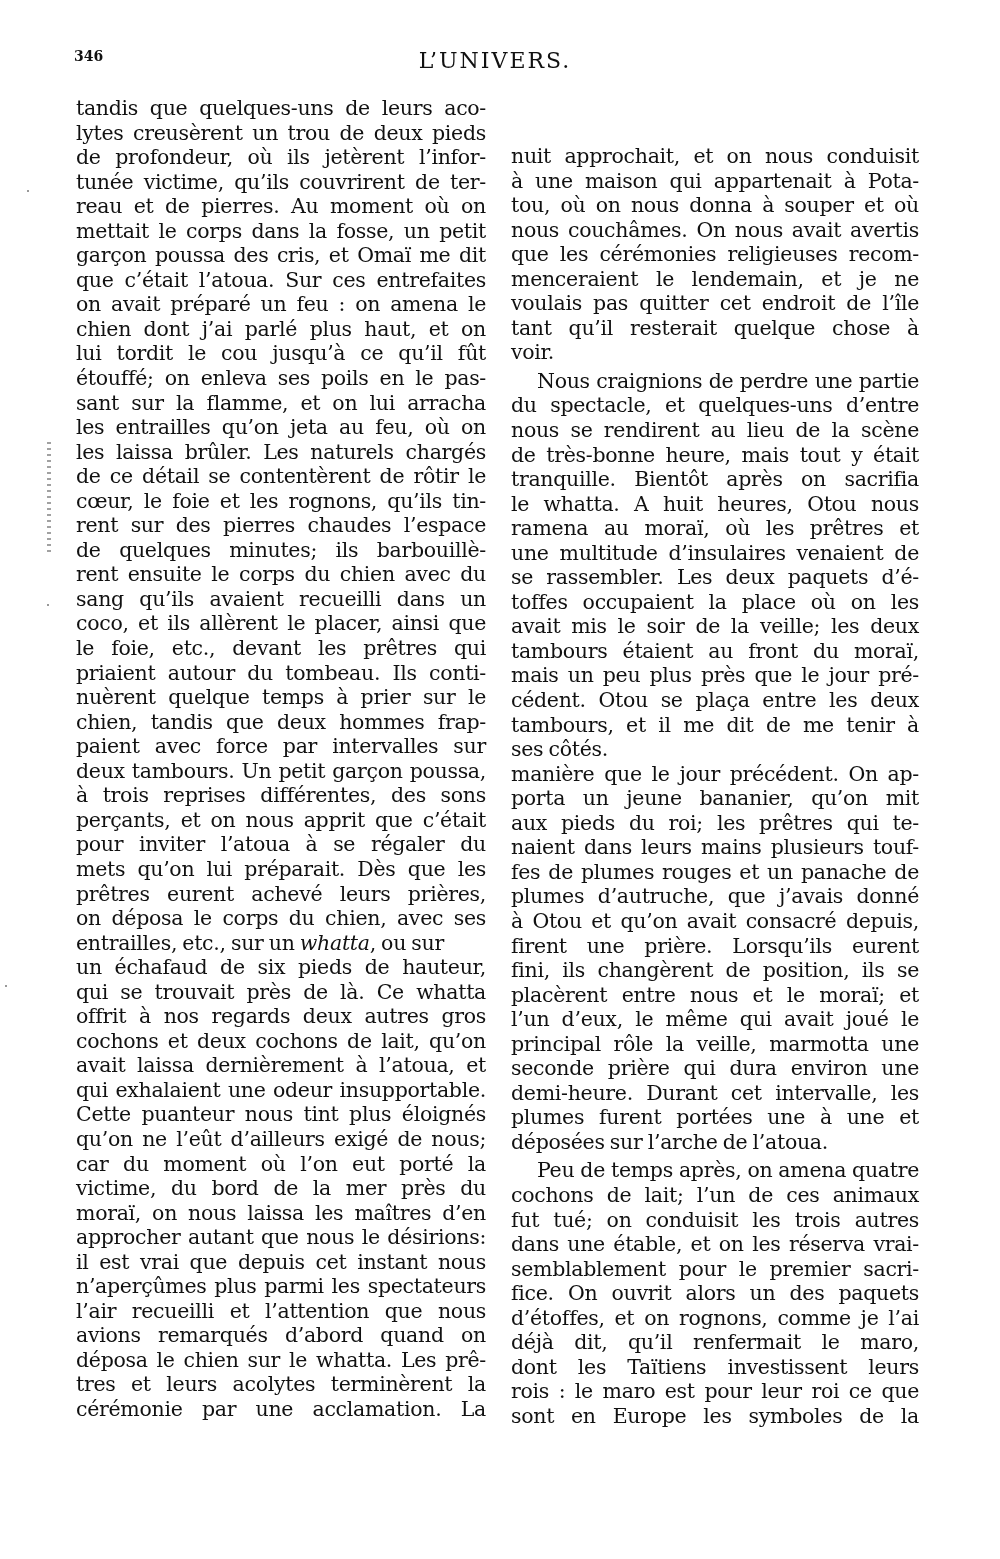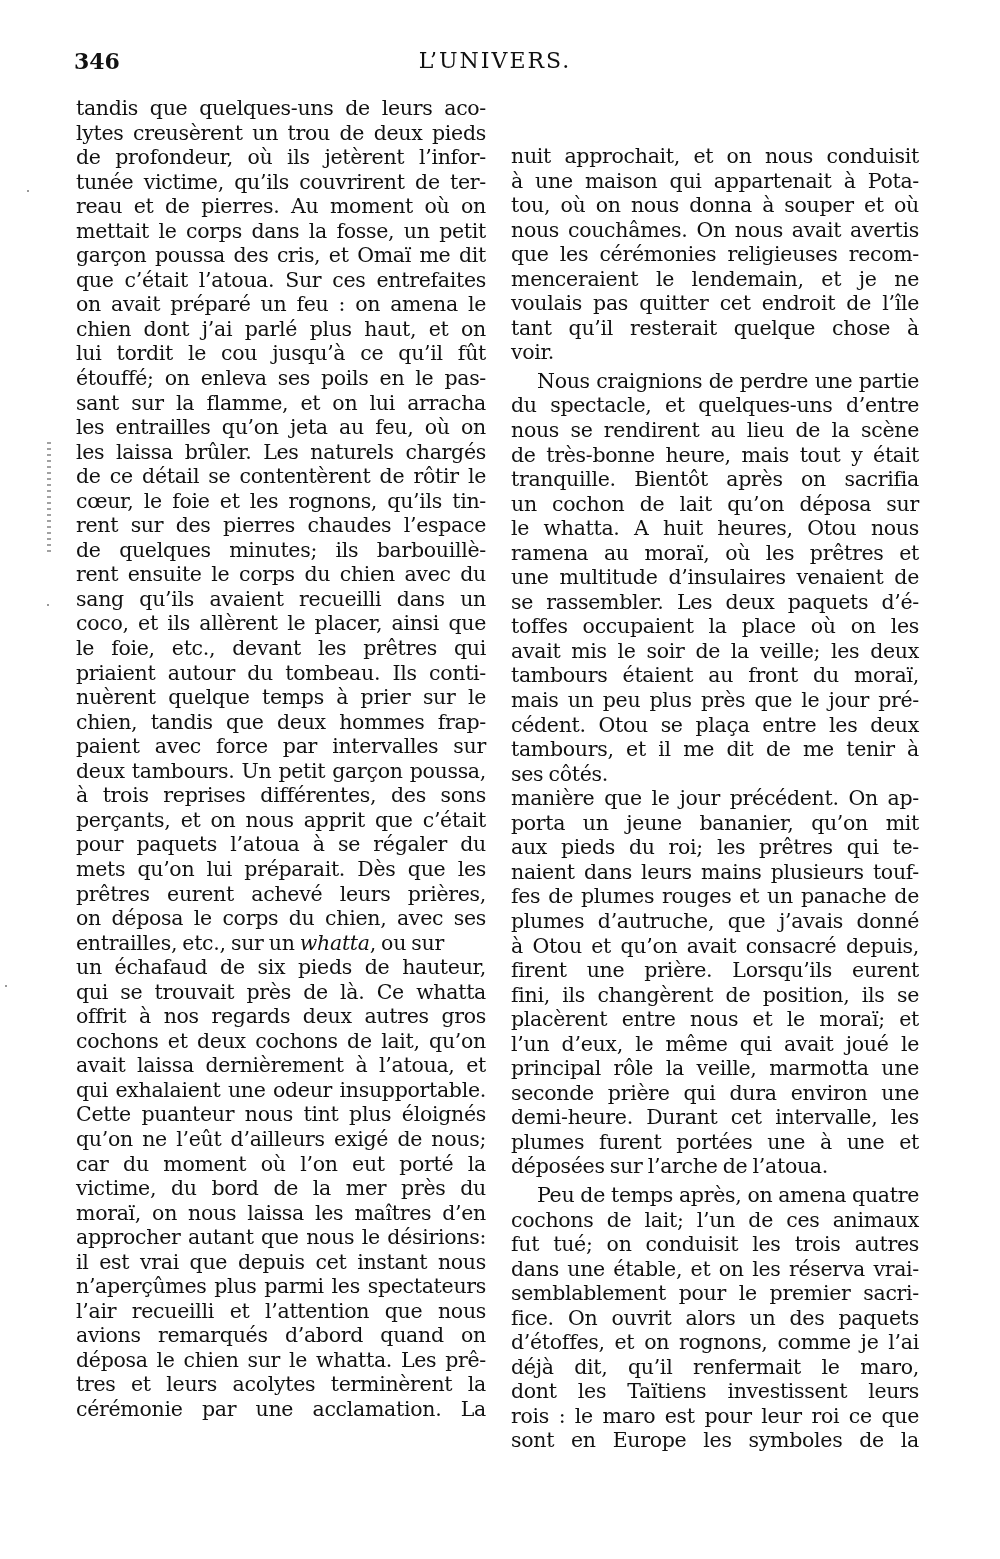--- a/index.html
+++ b/index.html
@@ -12,21 +12,21 @@
       height: 1559px;
       position: relative;
       overflow: hidden;
       color: #111111;
       font-family: "DejaVu Serif", "Liberation Serif", serif;
     }
     .page-number {
       position: absolute;
       left: 74px;
       top: 48px;
-      font-size: 22px;
+      font-size: 14px;
       font-weight: bold;
       letter-spacing: 0px;
     }
     .running-head {
       position: absolute;
       left: 0;
       width: 1000px;
       top: 48px;
       text-align: center;
       font-size: 22px;
@@ -116,21 +116,21 @@
     <span class="line">sang qu’ils avaient recueilli dans un</span>
     <span class="line">coco, et ils allèrent le placer, ainsi que</span>
     <span class="line">le foie, etc., devant les prêtres qui</span>
     <span class="line">priaient autour du tombeau. Ils conti-</span>
     <span class="line">nuèrent quelque temps à prier sur le</span>
     <span class="line">chien, tandis que deux hommes frap-</span>
     <span class="line">paient avec force par intervalles sur</span>
     <span class="line">deux tambours. Un petit garçon poussa,</span>
     <span class="line">à trois reprises différentes, des sons</span>
     <span class="line">perçants, et on nous apprit que c’était</span>
-    <span class="line">pour paquets l’atoua à se régaler du</span>
+    <span class="line">pour inviter l’atoua à se régaler du</span>
     <span class="line">mets qu’on lui préparait. Dès que les</span>
     <span class="line">prêtres eurent achevé leurs prières,</span>
     <span class="line">on déposa le corps du chien, avec ses</span>
     <span class="line" style="white-space: pre; text-align-last: left;"><span>entrailles, etc., sur un </span><em>whatta</em><span>, ou sur</span></span>
     <span class="line">un échafaud de six pieds de hauteur,</span>
     <span class="line">qui se trouvait près de là. Ce whatta</span>
     <span class="line">offrit à nos regards deux autres gros</span>
     <span class="line">cochons et deux cochons de lait, qu’on</span>
     <span class="line">avait laissa dernièrement à l’atoua, et</span>
     <span class="line">qui exhalaient une odeur insupportable.</span>
@@ -159,21 +159,20 @@
       <span class="line">voulais pas quitter cet endroit de l’île</span>
       <span class="line">tant qu’il resterait quelque chose à</span>
       <span class="line last">voir.</span>
     </div>
     <div>
       <span class="line indent pad-top">Nous craignions de perdre une partie</span>
       <span class="line">du spectacle, et quelques-uns d’entre</span>
       <span class="line">nous se rendirent au lieu de la scène</span>
       <span class="line">de très-bonne heure, mais tout y était</span>
       <span class="line">tranquille. Bientôt après on sacrifia</span>
-      <span class="line">un cochon de lait qu’on déposa sur</span>
       <span class="line">le whatta. A huit heures, Otou nous</span>
       <span class="line">ramena au moraï, où les prêtres et</span>
       <span class="line">une multitude d’insulaires venaient de</span>
       <span class="line">se rassembler. Les deux paquets d’é-</span>
       <span class="line">toffes occupaient la place où on les</span>
       <span class="line">avait mis le soir de la veille; les deux</span>
       <span class="line">tambours étaient au front du moraï,</span>
       <span class="line">mais un peu plus près que le jour pré-</span>
       <span class="line">cédent. Otou se plaça entre les deux</span>
       <span class="line">tambours, et il me dit de me tenir à</span>

